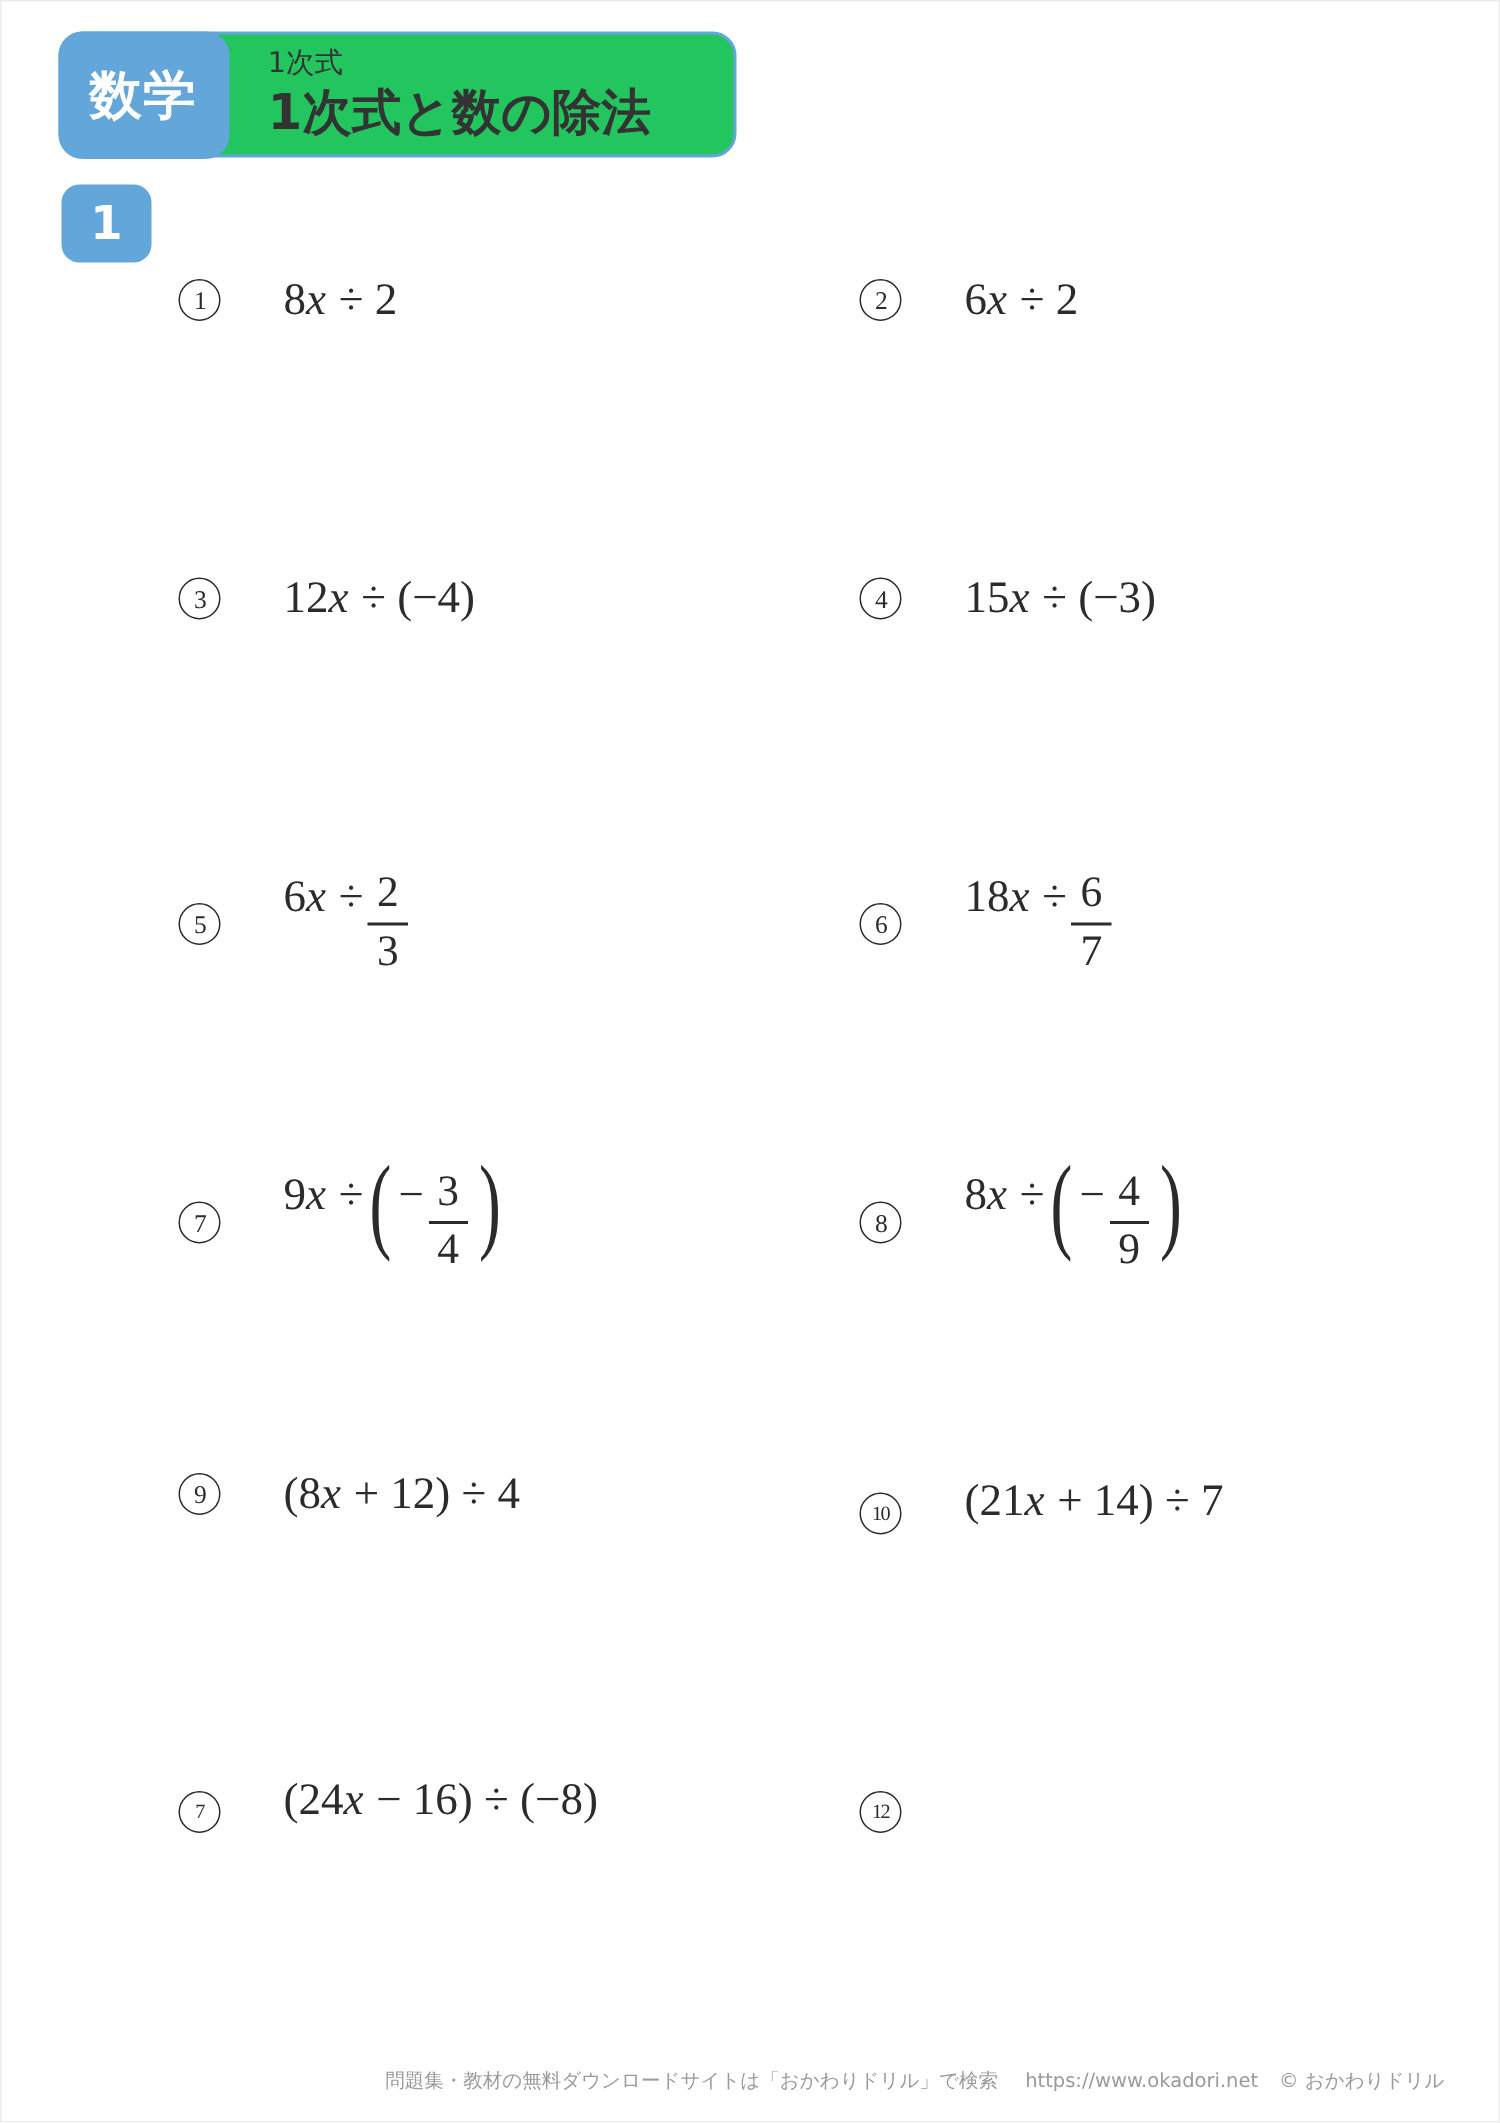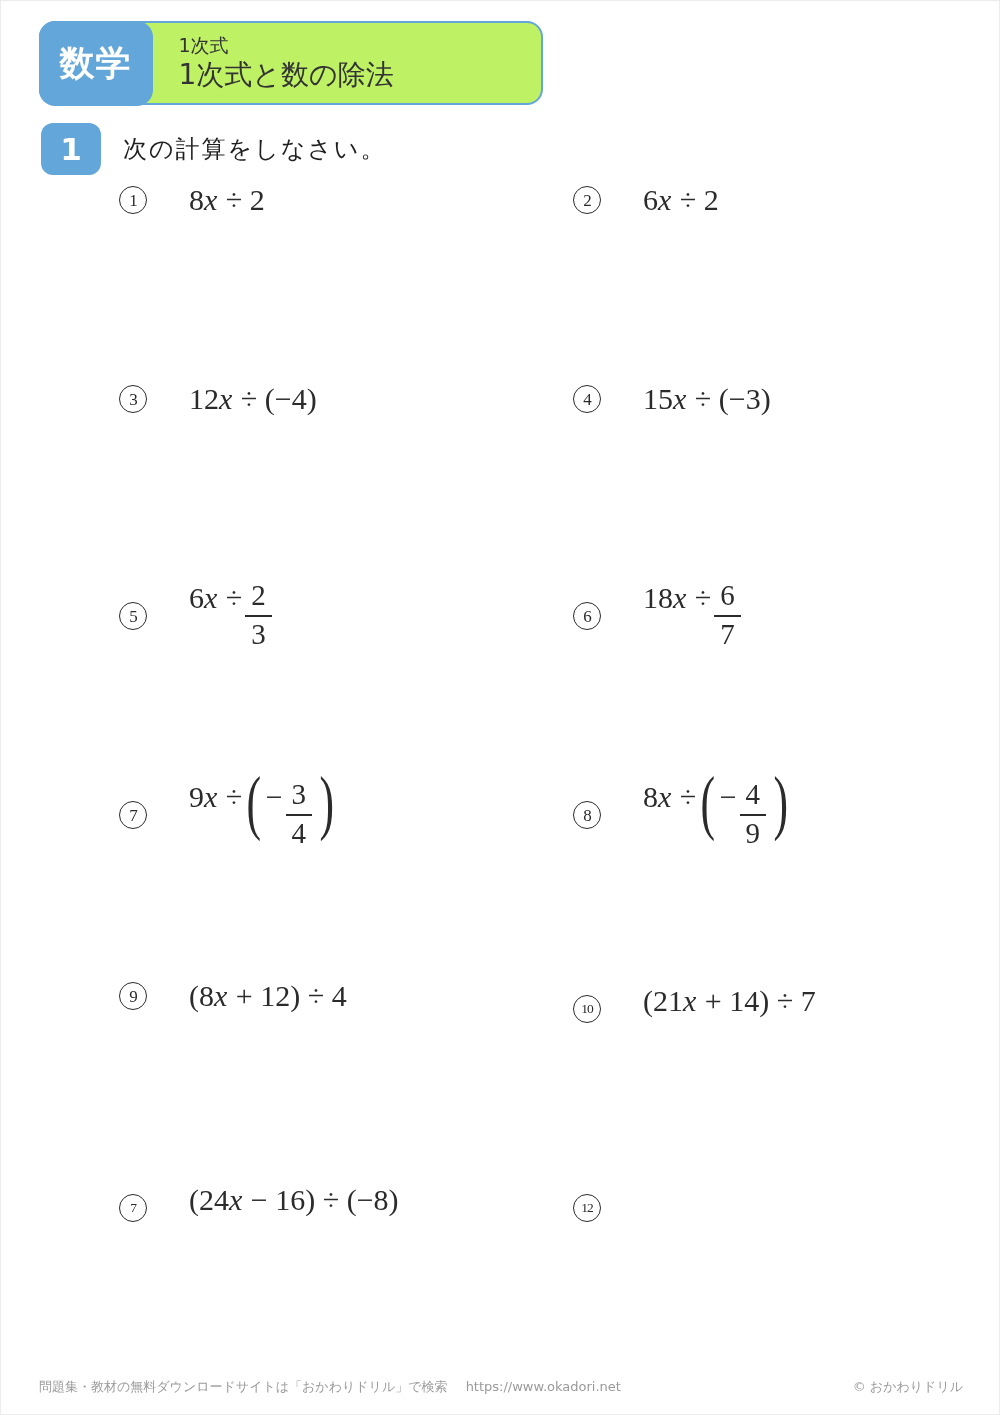--- a/index.html
+++ b/index.html
@@ -10,46 +10,46 @@
     border:1px solid #ececec;
     box-sizing:border-box;
     font-family:"Liberation Serif","DejaVu Serif",serif;
     color:#2b2b2b;
     overflow:hidden;
   }
 
   
   .header{
     position:absolute;left:38px;top:20px;
-    width:504px;height:84px;
+    width:452px;height:84px;
     border:2.5px solid var(--accent);
     border-radius:16px;
     box-sizing:border-box;
     display:flex;align-items:stretch;
-    background:#bef264;
+    background:#22c55e;
   }
   .subject-tab{
     margin:-2.5px 0 -2.5px -2.5px;
     width:114px;
     background:var(--accent);
     border-radius:16px;
     display:flex;align-items:center;justify-content:center;
     color:#fff;
     font-family:"DejaVu Sans","Liberation Sans",sans-serif;
     font-size:35px;font-weight:600;
     letter-spacing:1px;
   }
   .header-titles{
     display:flex;flex-direction:column;justify-content:center;
     padding-left:26px;
     font-family:"DejaVu Sans","Liberation Sans",sans-serif;
     color:#333;
   }
   .unit-label{font-size:19px;line-height:1.25;font-weight:500;}
-  .sheet-title{font-size:28px;line-height:1.25;font-weight:400;}
+  .sheet-title{font-size:33px;line-height:1.25;font-weight:700;}
 
   
   .section{
     position:absolute;left:40px;top:122px;
     display:flex;align-items:center;
   }
   .section-badge{
     width:60px;height:52px;
     background:var(--accent);
     border-radius:12px;
@@ -123,21 +123,21 @@
     line-height:1;
     display:inline-block;
   }
 
   
   .footer{
     position:absolute;left:0;bottom:18px;
     width:1000px;
     padding:0 38px;
     box-sizing:border-box;
-    display:flex;justify-content:space-between;
+    display:flex;justify-content:flex-end;
     font-family:"DejaVu Sans","Liberation Sans",sans-serif;
     font-size:13px;
     color:#9a9a9a;
   }
   .footer .left span{margin-right:14px;}
 </style>
 </head>
 <body>
 
 <div class="page" style="--accent: #63a6d9;">
@@ -149,21 +149,20 @@
     <div class="header-titles">
       <span class="unit-label">1次式</span>
       <span class="sheet-title">1次式と数の除法</span>
     </div>
   </div>
 
   <div class="section">
     <div class="section-badge">
       <span>1</span>
     </div>
-    <span class="instruction">次の計算をしなさい。</span>
   </div>
 
   <div class="problems" id="problems">
       <div class="problem">
         <span class="qnum">1</span>
         <span class="expr">
           <span>8<i>x</i> ÷ 2</span>
         </span>
       </div>
       <div class="problem">

